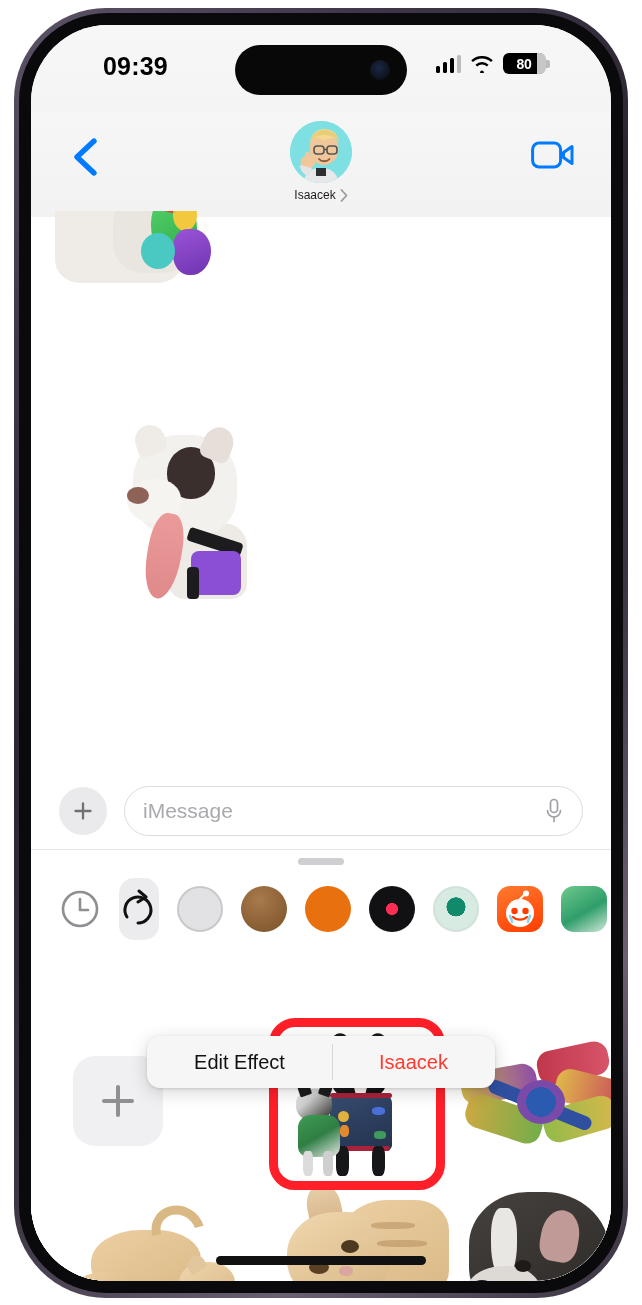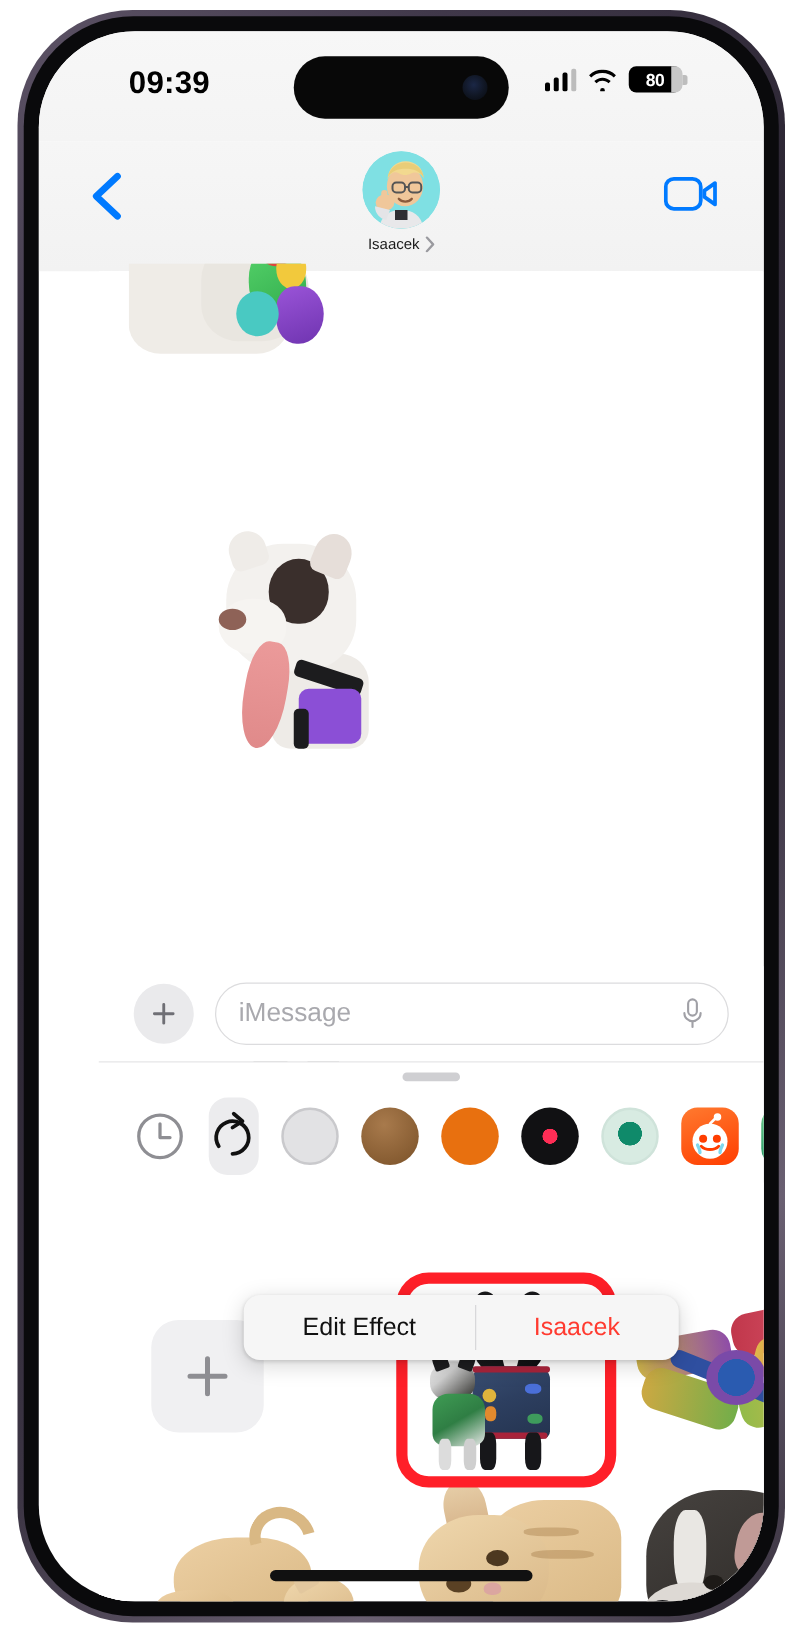--- a/index.html
+++ b/index.html
@@ -111,21 +111,20 @@
   .contact-name-row {
     display: flex; align-items: center; gap: 4px; margin-top: 5px;
   }
   .contact-name { font-size: 12px; color: #1b1b1b; }
   .name-chevron { width: 8px; height: 13px; }
 
   
   .conversation {
     position: absolute; left: 0; top: 192px; right: 0; bottom: 0;
     background: #ffffff;
-    margin-left: 48px;
   }
   .msg-sticker { position: absolute; }
 
   
   .dogs-sticker { position: relative; }
   .big-dog-body {
     position: absolute; border-radius: 18% 18% 10% 10%;
     background: linear-gradient(160deg,#3a4f73 0%,#2d3f60 45%,#24334f 100%);
   }
   .big-dog-head {

